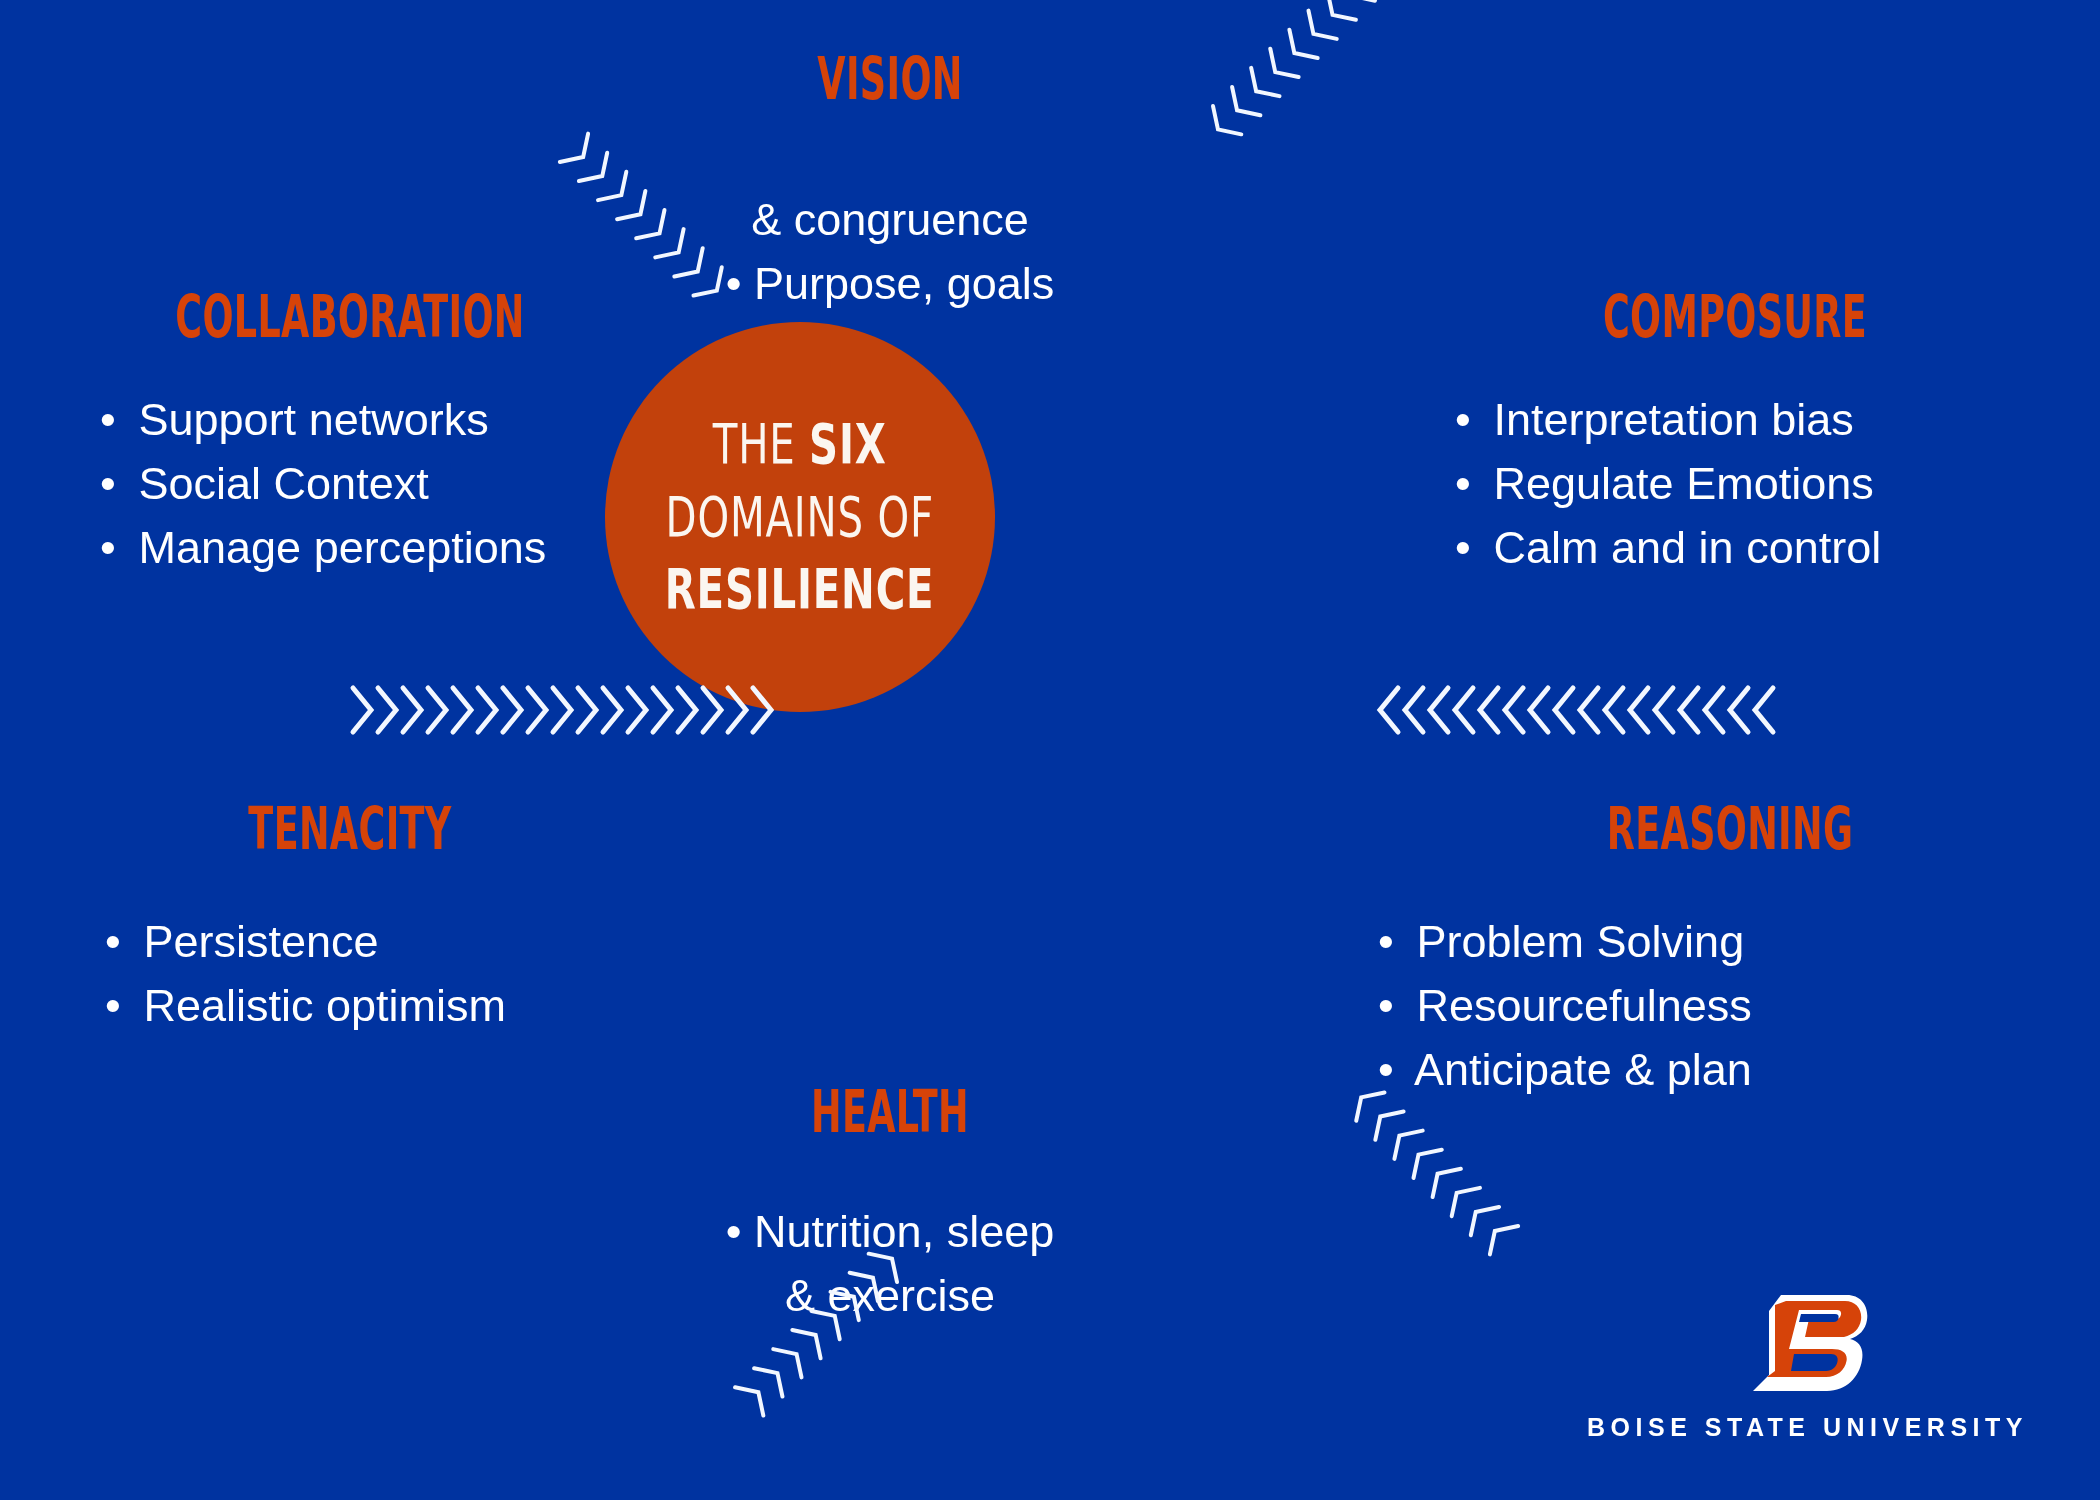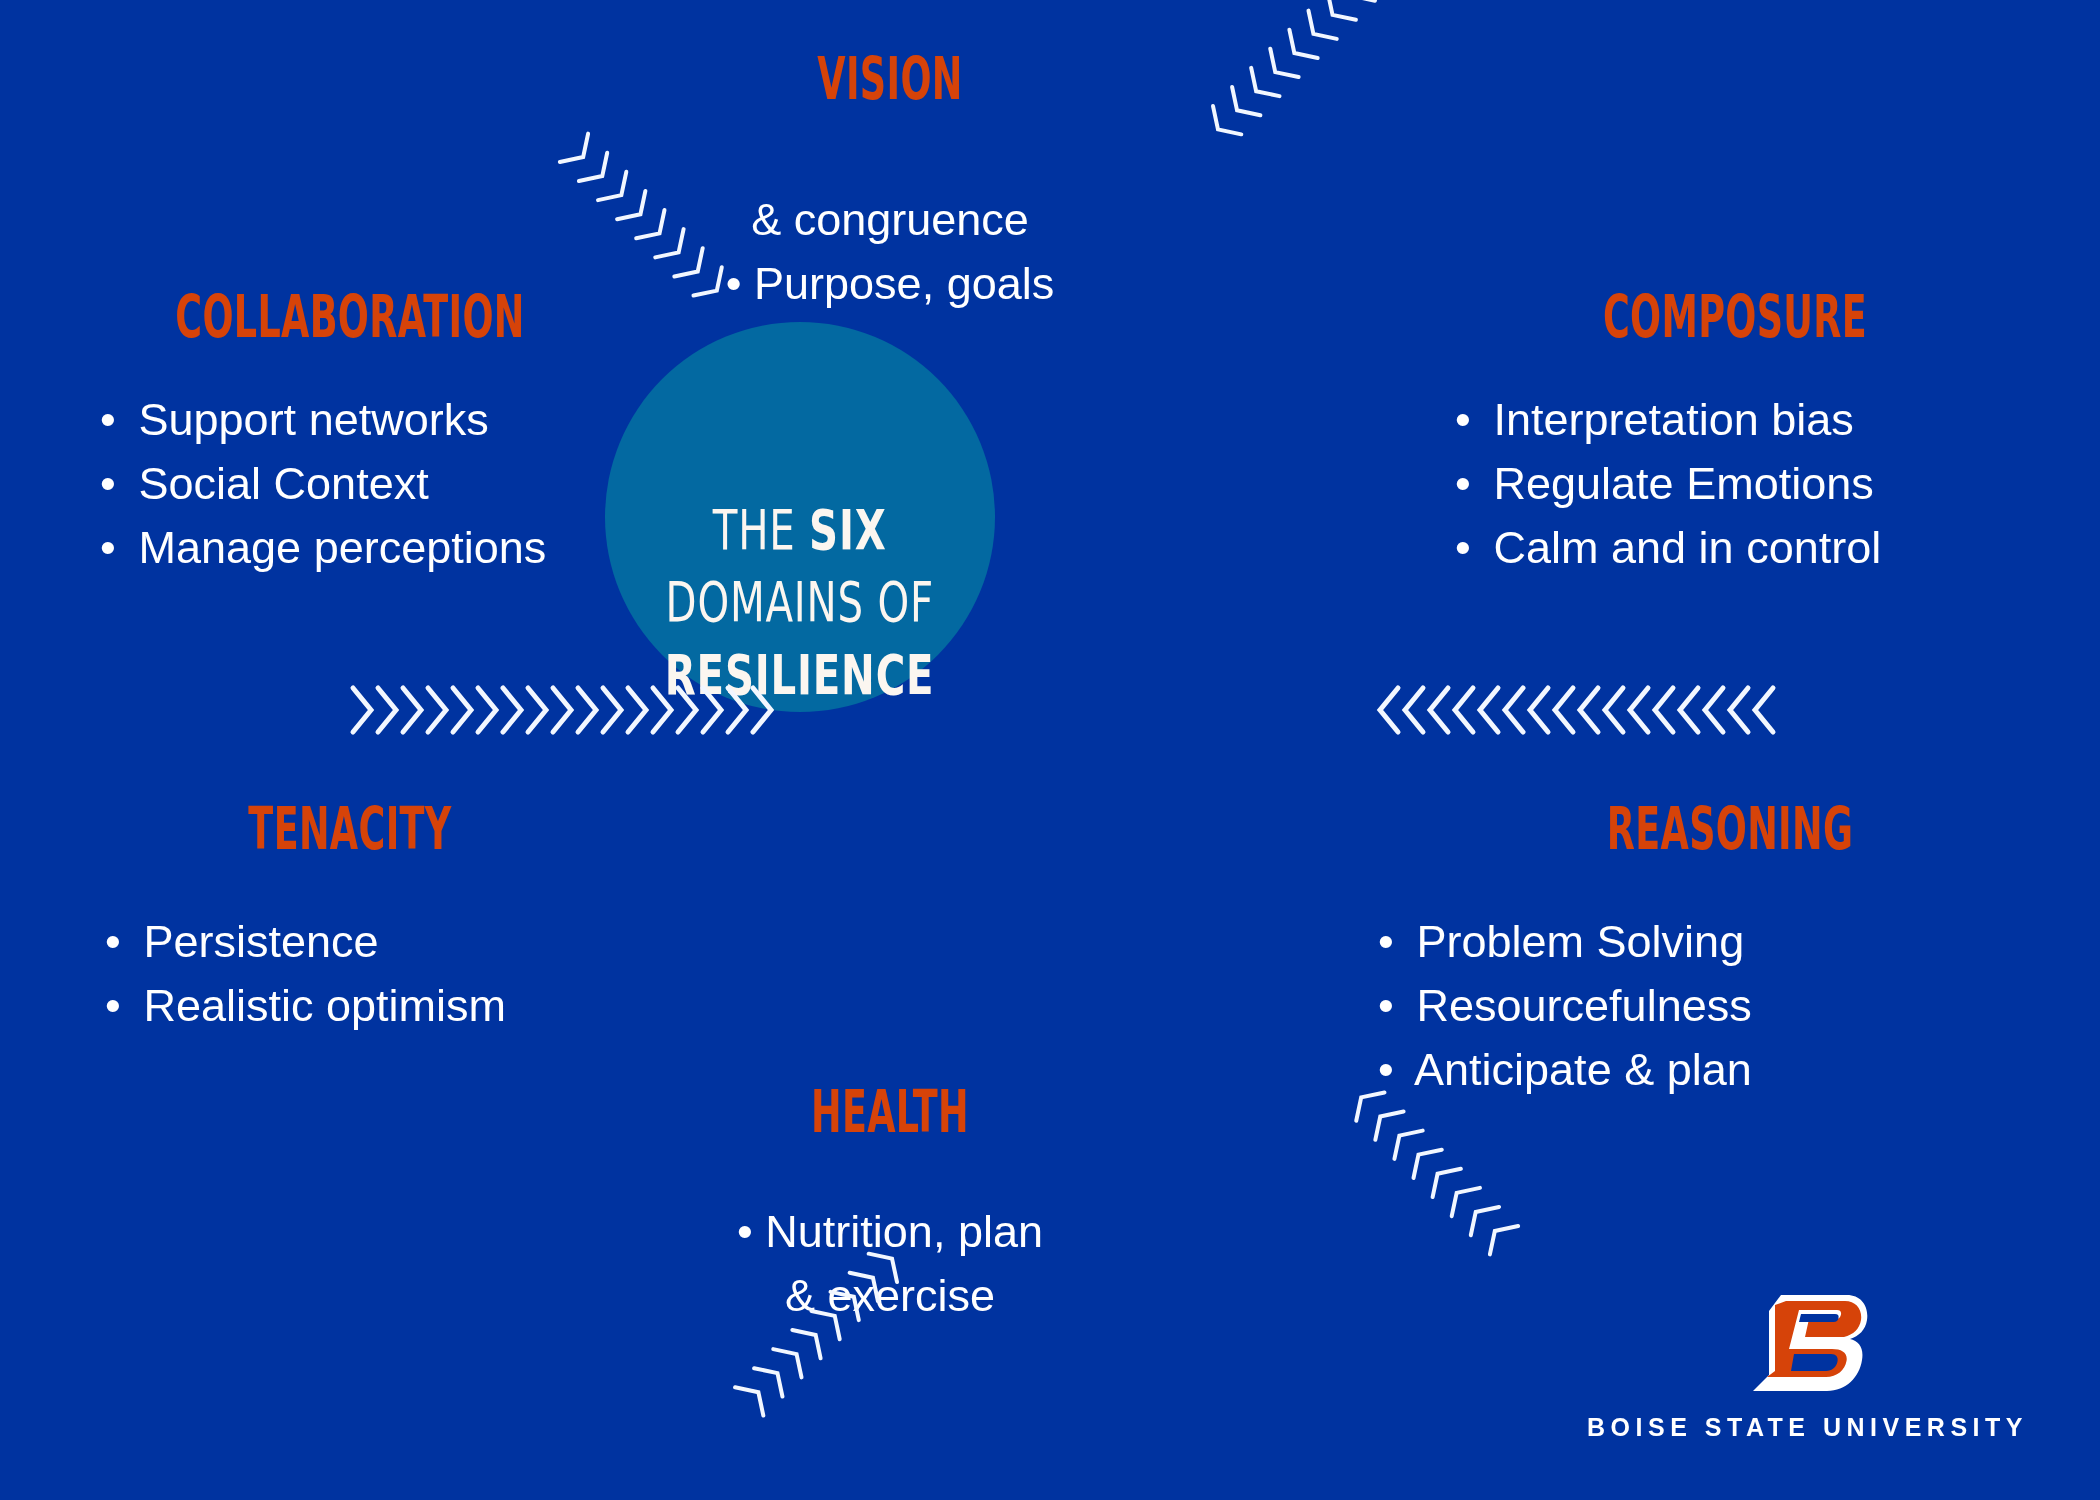--- a/index.html
+++ b/index.html
@@ -36,26 +36,26 @@
   .bullets .row { display:block; }
   .bullets .row .dot { display:inline-block; width:26px; }
 
   .bullets.centered { text-align:center; white-space:normal; }
 
   
   .circle {
     position:absolute;
     left:605px; top:322px;
     width:390px; height:390px;
-    background:#0369a1;
+    background:#c2410c;
     border-radius:50%;
     display:flex;
     flex-direction:column;
     align-items:center;
-    justify-content:flex-end;
+    justify-content:center;
     text-align:center;
   }
   .circle .cline {
     color:#FBF6F0;
     font-family:"Liberation Sans Narrow","DejaVu Sans Condensed","Liberation Sans",sans-serif;
     font-size:56px;
     line-height:1.30;
     letter-spacing:1px;
     transform:scaleX(0.80);
     white-space:nowrap;
@@ -162,21 +162,21 @@
       <span class="dot">•</span>
       <span>Anticipate &amp; plan</span>
     </div>
   </div>
 
   <div class="domain-title" style="left:720px; top:1083px; width:340px; text-align:center;">HEALTH</div>
 
   <div class="bullets centered" style="left:580px; top:1200px; width:620px;">
     <div class="row">
       <span>•</span>
-      <span>Nutrition, plan</span>
+      <span>Nutrition, sleep</span>
     </div>
     <div class="row">
       <span>&amp; exercise</span>
     </div>
   </div>
 
   <div class="circle">
     <div class="cline">
       <span class="thin">THE </span><b>SIX</b>
     </div>

